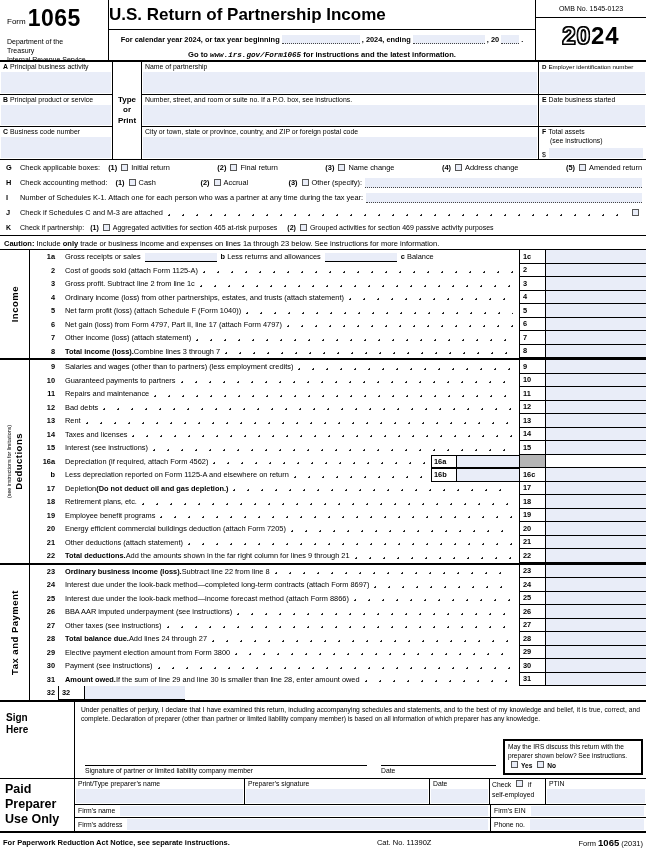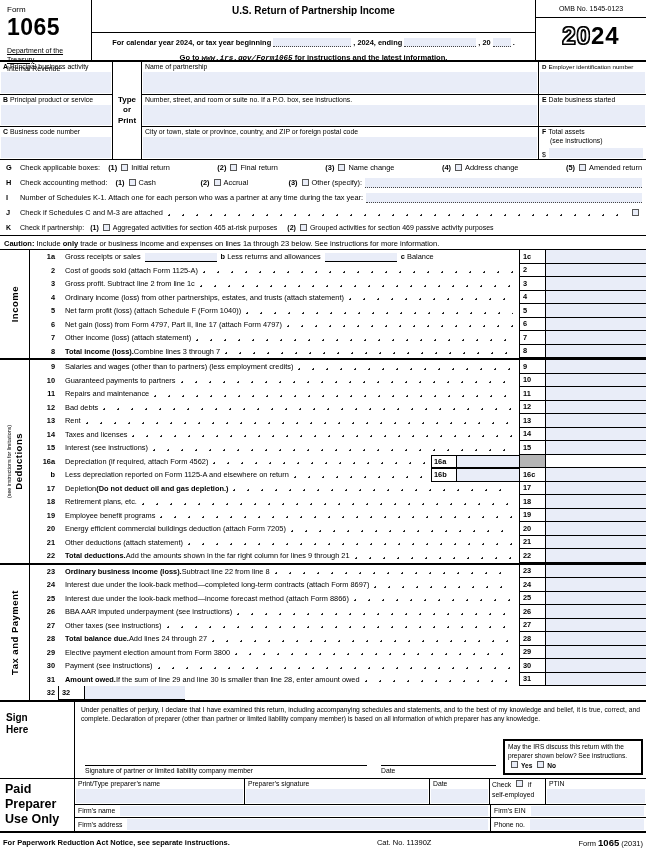--- a/index.html
+++ b/index.html
@@ -4,26 +4,26 @@
 <style>
   * { margin:0; padding:0; box-sizing:border-box; }
   body { background:#888; font-family:"Liberation Sans", sans-serif; color:#000; }
   .page { width:646px; height:848px; background:#fff; margin:0 auto; position:relative; overflow:hidden; font-size:7.4px; }
   .fill { background:#e9edf8; }
   b, .b { font-weight:bold; }
   i { font-style:italic;font-family:Liberation Mono, monospace; }
 
   
   .hdr { display:flex; height:62px; border-bottom:2px solid #000; }
-  .hdr-left { width:92px; border-right:1px solid #000; padding:5px 16px 2px 7px;text-decoration:underline; }
+  .hdr-left { width:109px; border-right:1px solid #000; padding:5px 16px 2px 7px; }
   .form-word { font-size:8px; display:inline-block; }
   .form-num  { font-size:23px; font-weight:bold; letter-spacing:0.5px; display:inline-block; vertical-align:-2px; }
   .dept { font-size:7px; margin-top:6px; line-height:1.25; }
   .hdr-center { flex:1; border-right:1px solid #000; display:flex; flex-direction:column; }
-  .title { text-align:center; font-weight:bold; font-size:10px; padding:5px 0 16px; border-bottom:1px solid #000; }
+  .title { text-align:left; font-weight:bold; font-size:17px; padding:5px 0 4px; border-bottom:1px solid #000; }
   .cal-line { font-size:7.4px; font-weight:bold; text-align:center; padding:5px 4px 2px; }
   .cal-field { display:inline-block; height:9px; vertical-align:-2px; border-bottom:1px dotted #444; }
   .goto-line { font-size:7.6px; font-weight:bold; text-align:center; padding:4px; }
   .hdr-right { width:110px; display:flex; flex-direction:column; }
   .omb { font-size:7px; text-align:center; padding:5px 2px; border-bottom:1px solid #000; }
   .year { text-align:center; font-size:24px; font-weight:bold; padding-top:4px; letter-spacing:1px; }
   .y20 { color:#fff; -webkit-text-stroke:1px #000; text-shadow:-1px -1px 0 #000,1px -1px 0 #000,-1px 1px 0 #000,1px 1px 0 #000; }
 
   
   .entity { display:flex; height:98px; border-bottom:1px solid #000; font-size:6.9px; }

